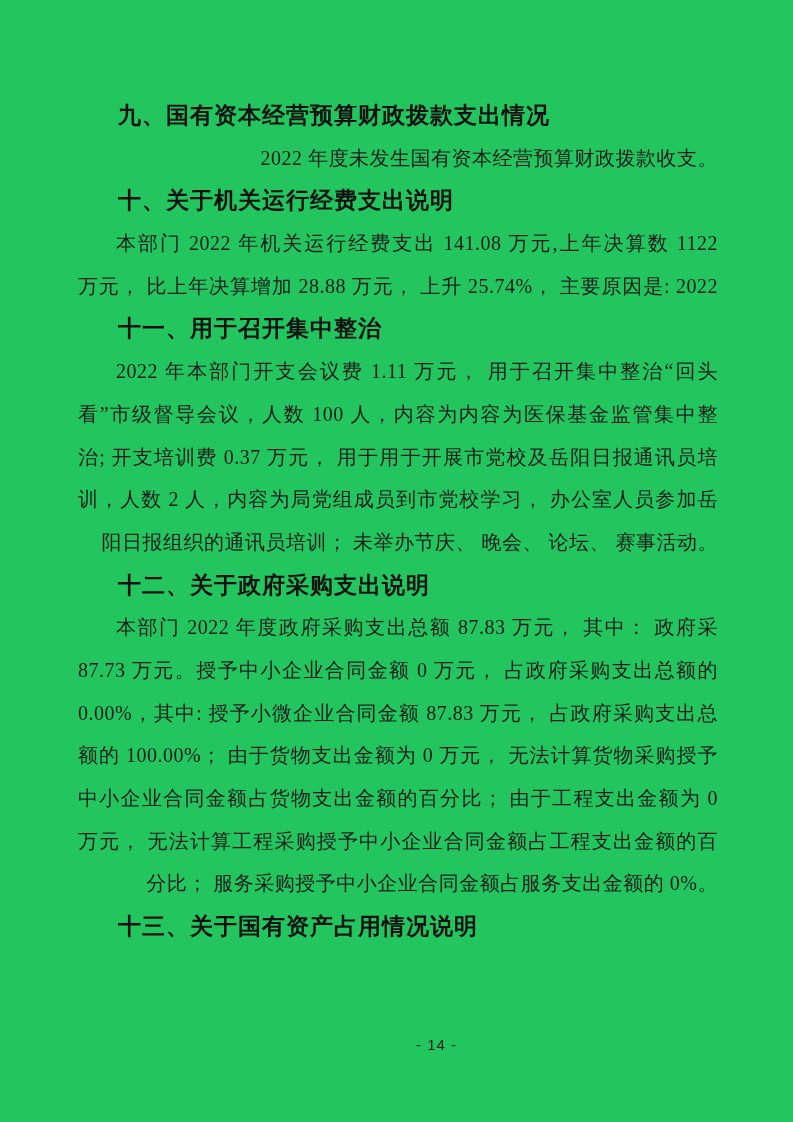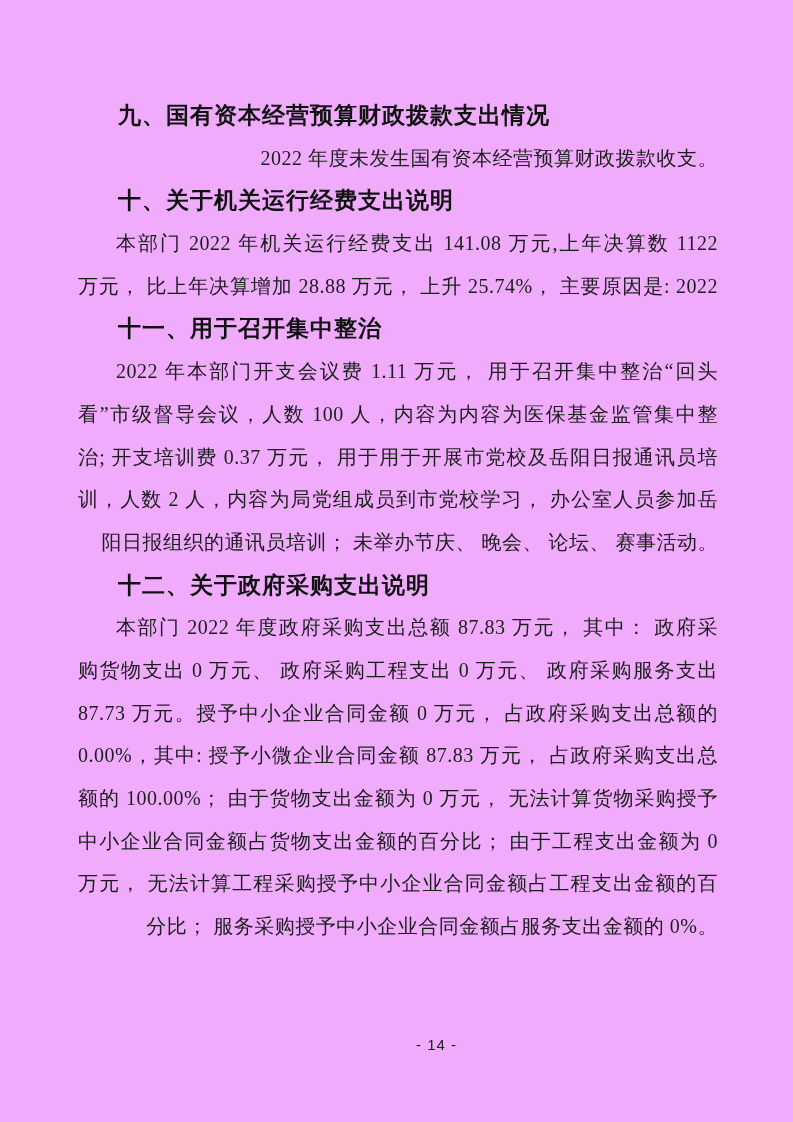--- a/index.html
+++ b/index.html
@@ -4,21 +4,21 @@
 <style>
   html, body {
     margin: 0;
     padding: 0;
     background: #ffffff;
   }
   .page {
     position: relative;
     width: 793px;
     height: 1122px;
-    background: #f0abfc;
+    background: #22c55e;
     color: #1d1d1d;
     font-family: "Liberation Serif", "DejaVu Serif", serif;
     overflow: hidden;
   }
   .content {
     position: absolute;
     left: 78px;
     top: 94px;
     width: 640px;
   }
@@ -73,22 +73,22 @@
       <div class="line justify indent">本部门 2022 年机关运行经费支出 141.08 万元,上年决算数 1122</div>
       <div class="line justify">万元， 比上年决算增加 28.88 万元， 上升 25.74%， 主要原因是: 2022</div>
       <div class="heading">十一、用于召开集中整治</div>
       <div class="line justify indent">2022 年本部门开支会议费 1.11 万元， 用于召开集中整治“回头</div>
       <div class="line justify">看”市级督导会议，人数 100 人，内容为内容为医保基金监管集中整</div>
       <div class="line justify">治; 开支培训费 0.37 万元， 用于用于开展市党校及岳阳日报通讯员培</div>
       <div class="line justify">训，人数 2 人，内容为局党组成员到市党校学习， 办公室人员参加岳</div>
       <div class="line">阳日报组织的通讯员培训； 未举办节庆、 晚会、 论坛、 赛事活动。</div>
       <div class="heading">十二、关于政府采购支出说明</div>
       <div class="line justify indent">本部门 2022 年度政府采购支出总额 87.83 万元， 其中： 政府采</div>
-      <div class="line justify">购货物支出 0 万元、 政府采购工程支出 0 万元、 政府采购服务支出</div>
       <div class="line justify">87.73 万元。授予中小企业合同金额 0 万元， 占政府采购支出总额的</div>
       <div class="line justify">0.00%，其中: 授予小微企业合同金额 87.83 万元， 占政府采购支出总</div>
       <div class="line justify">额的 100.00%； 由于货物支出金额为 0 万元， 无法计算货物采购授予</div>
       <div class="line justify">中小企业合同金额占货物支出金额的百分比； 由于工程支出金额为 0</div>
       <div class="line justify">万元， 无法计算工程采购授予中小企业合同金额占工程支出金额的百</div>
       <div class="line">分比； 服务采购授予中小企业合同金额占服务支出金额的 0%。</div>
+      <div class="heading">十三、关于国有资产占用情况说明</div>
     </div>
   <div class="footer">- 14 -</div>
 </div>
 
 </body></html>

